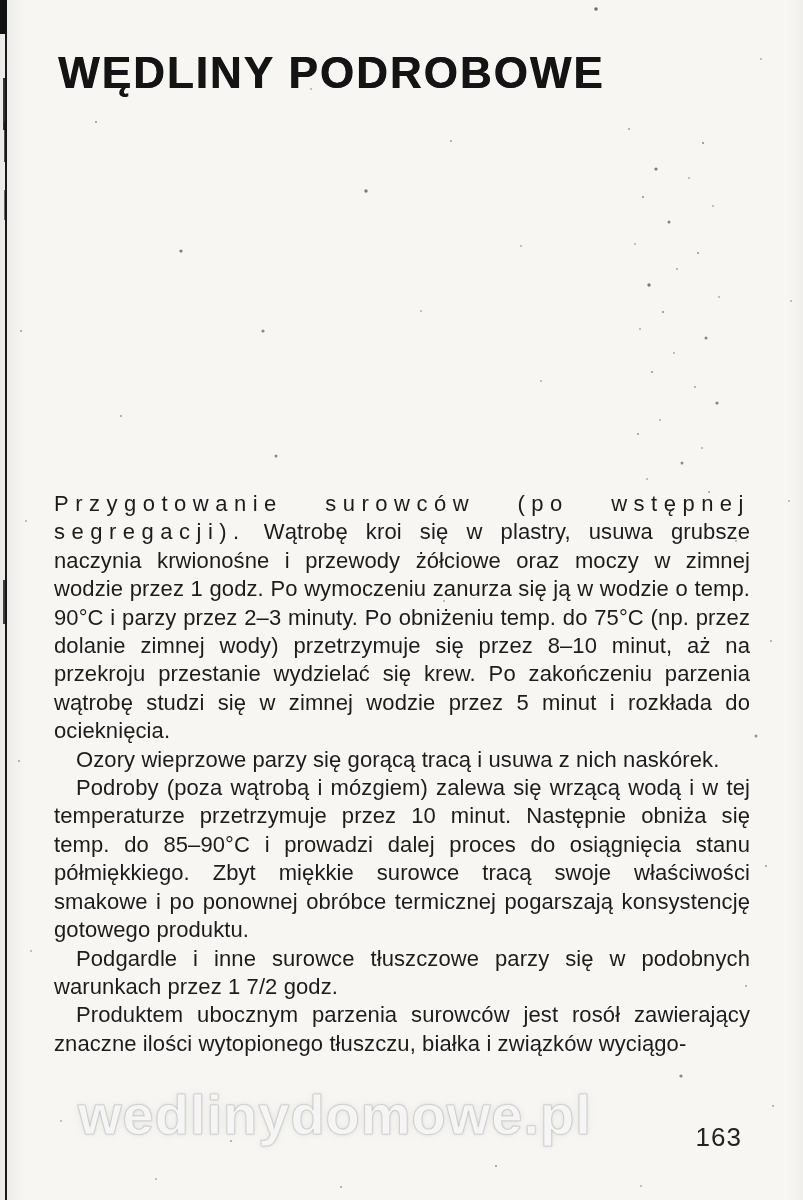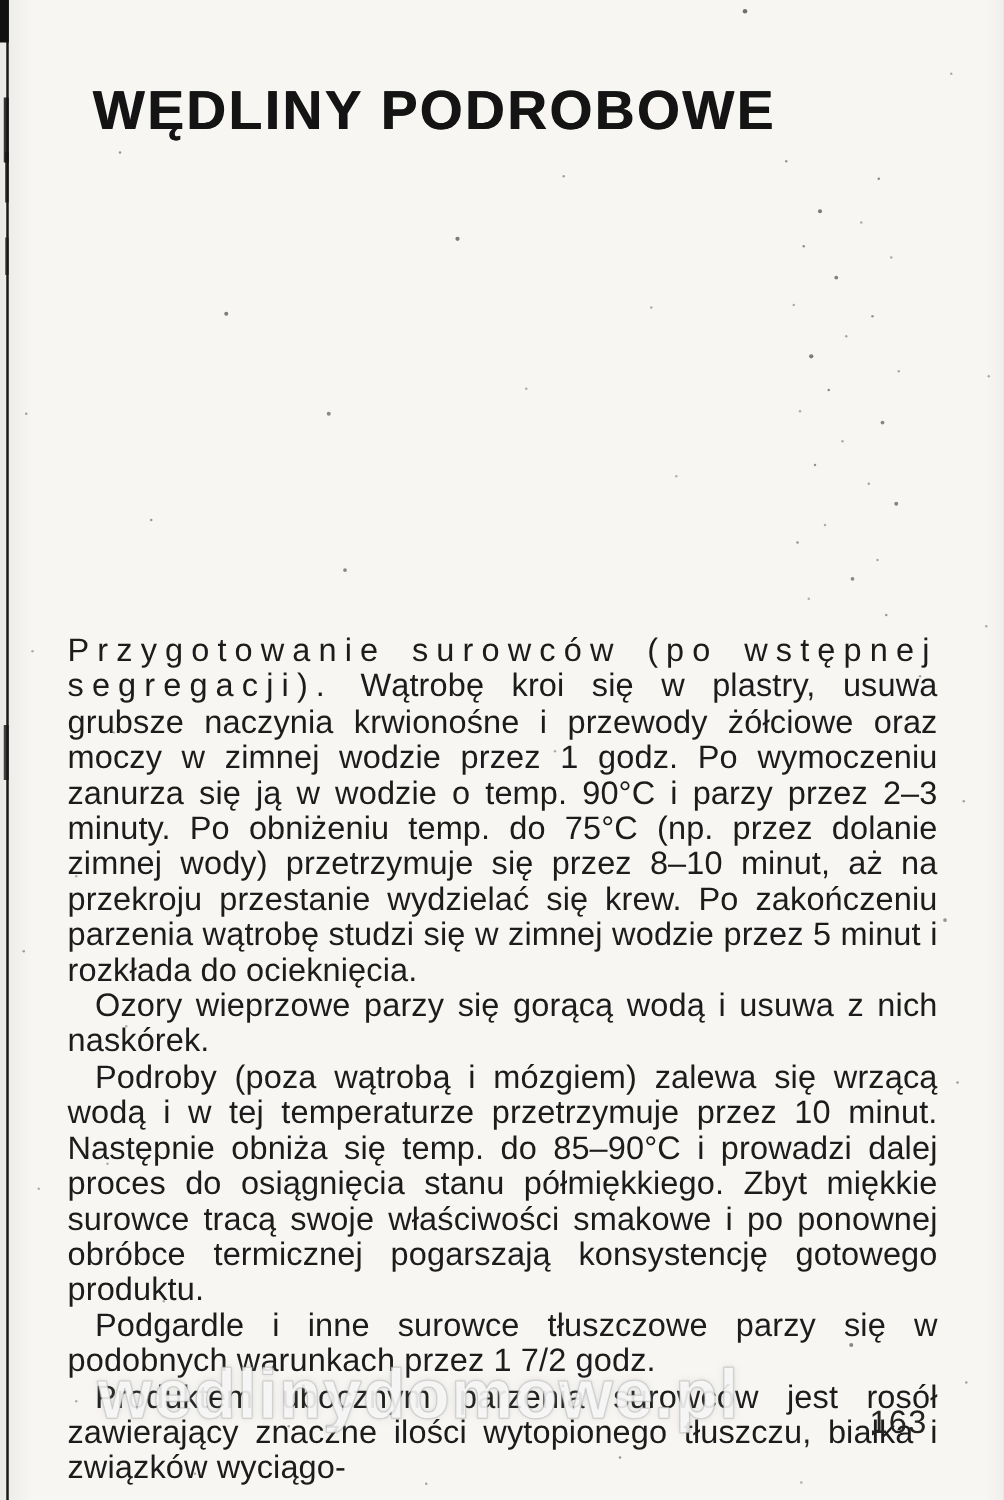--- a/index.html
+++ b/index.html
@@ -71,40 +71,39 @@
       20px 330px 0 0 rgba(0,0,0,.35), 25px 520px 0 0 rgba(0,0,0,.3),
       18px 760px 0 0 rgba(0,0,0,.35), 30px 950px 0 0 rgba(0,0,0,.3),
       365px 190px 0 0.7px rgba(0,0,0,.5), 262px 330px 0 0.6px rgba(0,0,0,.45),
       520px 245px 0 0 rgba(0,0,0,.3), 450px 140px 0 0 rgba(0,0,0,.35);
   }
 
   
   .title {
     position: absolute;
     left: 58px; top: 48px;
-    margin: 16px;
+    margin: 0;
     font-size: 44px;
     font-weight: 700;
     letter-spacing: 2px;
     color: #141414;
     text-shadow: 0.6px 0 0 #141414;
     white-space: nowrap;
   }
 
   
   .bodytext {
     position: absolute;
     left: 54px; top: 490px;
     width: 696px;
-    font-size: 26px;
+    font-size: 22px;
     line-height: 28.4px;
     text-align: justify;
     color: #1c1c1c;
     letter-spacing: 0.1px;
-    margin-top: 16px;
   }
   .bodytext p { margin: 0; }
   .bodytext p.indent { text-indent: 22px; }
   .spaced { letter-spacing: 6.5px; }
 
   
   .watermark {
     position: absolute;
     left: 78px; top: 1082px;
     font-size: 56px;
@@ -138,21 +137,21 @@
   <div class="binding-tick-3"></div>
   <div class="binding-tick-4"></div>
 
   <div class="specks"></div>
 
   <h1 class="title">WĘDLINY PODROBOWE</h1>
 
   <div class="bodytext">
     <p class="para"><span class="spaced">Przygotowanie surowców (po wstępnej segregacji).</span><span> Wątrobę kroi się w plastry, usuwa grubsze naczynia krwionośne i przewody żółciowe oraz moczy w zimnej wodzie przez 1 godz. Po wymoczeniu zanurza się ją w wodzie o temp. 90°C i parzy przez 2–3 minuty. Po obniżeniu temp. do 75°C (np. przez dolanie zimnej wody) przetrzymuje się przez 8–10 minut, aż na przekroju przestanie wydzielać się krew. Po zakończeniu parzenia wątrobę studzi się w zimnej wodzie przez 5 minut i rozkłada do ocieknięcia.</span></p>
 
-    <p class="para indent">Ozory wieprzowe parzy się gorącą wodą i usuwa z nich naskórek.</p>
+    <p class="para indent">Ozory wieprzowe parzy się gorącą tracą i usuwa z nich naskórek.</p>
 
     <p class="para indent">Podroby (poza wątrobą i mózgiem) zalewa się wrzącą wodą i w tej temperaturze przetrzymuje przez 10 minut. Następnie obniża się temp. do 85–90°C i prowadzi dalej proces do osiągnięcia stanu półmiękkiego. Zbyt miękkie surowce tracą swoje właściwości smakowe i po ponownej obróbce termicznej pogarszają konsystencję gotowego produktu.</p>
 
 
     <p class="para indent">Podgardle i inne surowce tłuszczowe parzy się w podobnych warunkach przez 1 7/2 godz.</p>
 
     <p class="para indent">Produktem ubocznym parzenia surowców jest rosół zawierający znaczne ilości wytopionego tłuszczu, białka i związków wyciągo-</p>
   </div>
 
   <div class="watermark">wedlinydomowe.pl</div>

